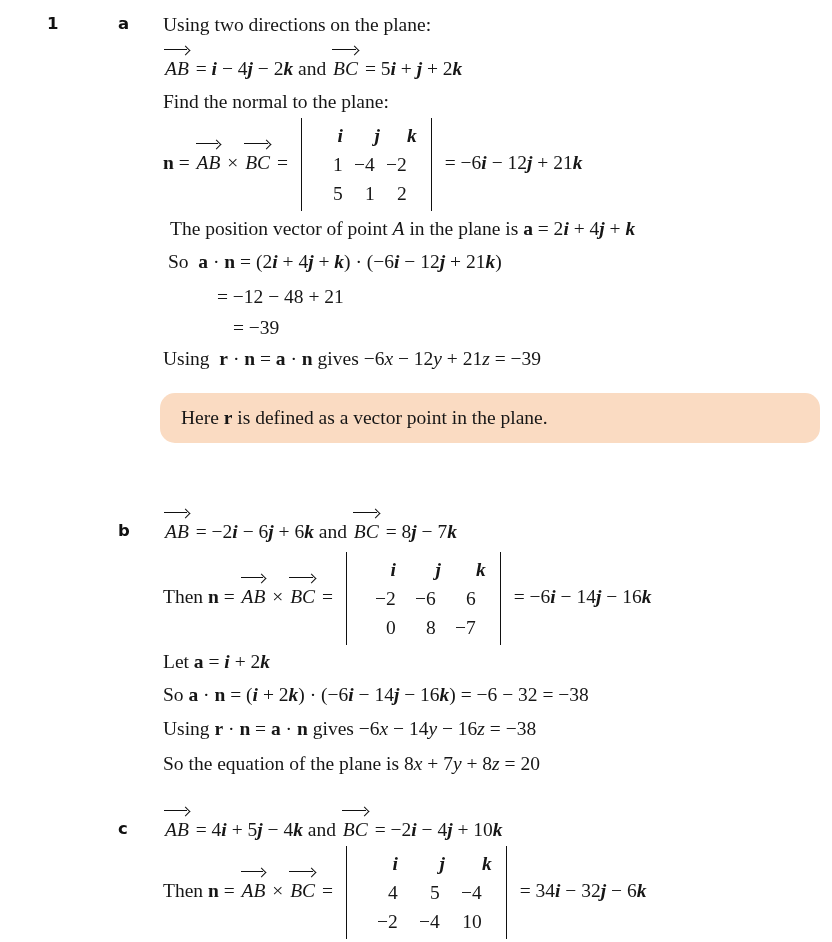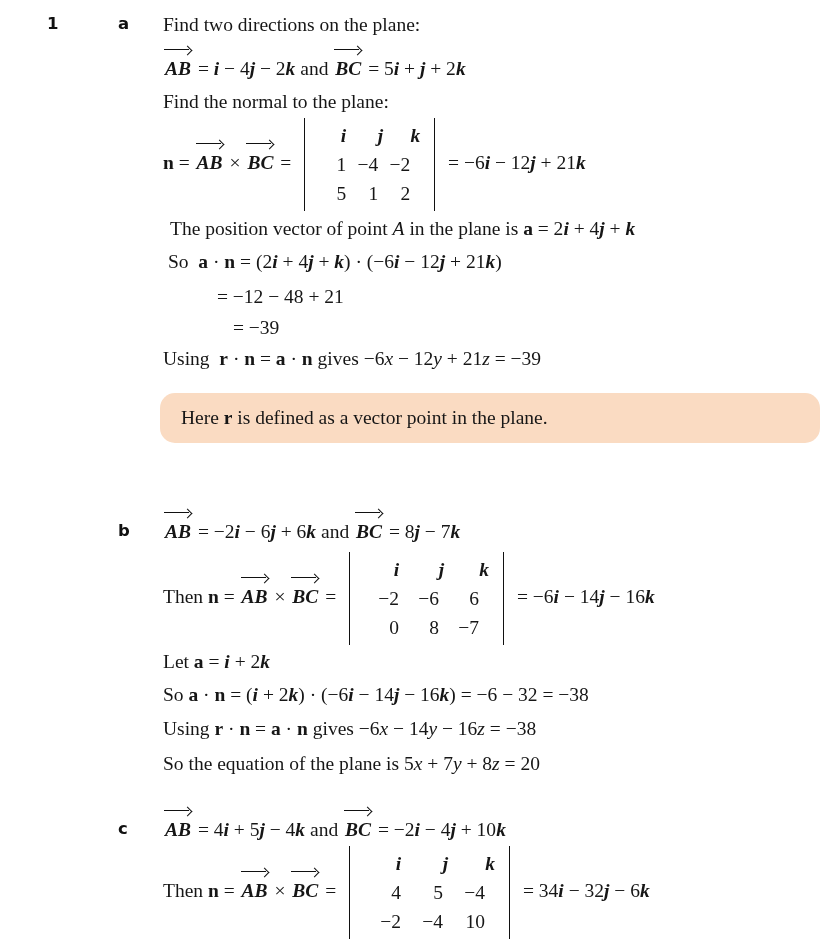--- a/index.html
+++ b/index.html
@@ -27,21 +27,20 @@
   }
   .sr{font-style:normal;font-weight:normal;}
   .si{font-style:italic;}
   .sb{font-weight:bold;}
   .sbi{font-weight:bold;font-style:italic;}
   .vec{
     position:relative;
     display:inline-block;
     font-style:italic;
     padding:0 2px;
-    font-weight:bold;
   }
   .vecarrow{
     position:absolute;
     left:1px;right:4px;top:-8px;height:2px;
   }
   .vecarrow::before{
     content:'';
     position:absolute;left:0;right:0;top:0;
     border-top:1.5px solid #111;
   }
@@ -82,33 +81,33 @@
     white-space:pre;
     font-size:19.5px;
   }
 </style>
 </head>
 <body>
 
 <div id="page" style="color: rgb(22, 22, 22);">
     <div class="marker" style="left: 47px; top: 14px;">1</div>
     <div class="marker" style="left: 118px; top: 14px;">a</div>
-    <div class="line" style="top: 13px; left: 163px;"><span class="sr">Find two directions on the plane:</span></div>
+    <div class="line" style="top: 13px; left: 163px;"><span class="sr">Using two directions on the plane:</span></div>
     <div class="line" style="top: 57px; left: 163px;"><span class="vec"><span class="vecarrow"></span>AB</span><span class="sr"> = </span><span class="sbi">i</span><span class="sr"> − 4</span><span class="sbi">j</span><span class="sr"> − 2</span><span class="sbi">k</span><span class="sr"> and </span><span class="vec"><span class="vecarrow"></span>BC</span><span class="sr"> = 5</span><span class="sbi">i</span><span class="sr"> + </span><span class="sbi">j</span><span class="sr"> + 2</span><span class="sbi">k</span></div>
     <div class="line" style="top: 90px; left: 163px;"><span class="sr">Find the normal to the plane:</span></div>
     <div class="line" style="top: 118px; left: 163px;"><span class="sb">n</span><span class="sr"> = </span><span class="vec"><span class="vecarrow"></span>AB</span><span class="sr"> × </span><span class="vec"><span class="vecarrow"></span>BC</span><span class="sr"> = </span><span class="det"><span class="drow"><span class="cell head" style="width: 32px;">i</span><span class="cell head" style="width: 32px;">j</span><span class="cell head" style="width: 32px;">k</span></span><span class="drow"><span class="cell" style="width: 32px;">1</span><span class="cell" style="width: 32px;">−4</span><span class="cell" style="width: 32px;">−2</span></span><span class="drow"><span class="cell" style="width: 32px;">5</span><span class="cell" style="width: 32px;">1</span><span class="cell" style="width: 32px;">2</span></span></span><span class="sr"> = −6</span><span class="sbi">i</span><span class="sr"> − 12</span><span class="sbi">j</span><span class="sr"> + 21</span><span class="sbi">k</span></div>
     <div class="line" style="top: 217px; left: 170px;"><span class="sr">The position vector of point </span><span class="si">A</span><span class="sr"> in the plane is </span><span class="sb">a</span><span class="sr"> = 2</span><span class="sbi">i</span><span class="sr"> + 4</span><span class="sbi">j</span><span class="sr"> + </span><span class="sbi">k</span></div>
     <div class="line" style="top: 250px; left: 168px;"><span class="sr">So  </span><span class="sb">a</span><span class="sr"> · </span><span class="sb">n</span><span class="sr"> = (2</span><span class="sbi">i</span><span class="sr"> + 4</span><span class="sbi">j</span><span class="sr"> + </span><span class="sbi">k</span><span class="sr">) · (−6</span><span class="sbi">i</span><span class="sr"> − 12</span><span class="sbi">j</span><span class="sr"> + 21</span><span class="sbi">k</span><span class="sr">)</span></div>
     <div class="line" style="top: 285px; left: 217px;"><span class="sr">= −12 − 48 + 21</span></div>
     <div class="line" style="top: 316px; left: 233px;"><span class="sr">= −39</span></div>
     <div class="line" style="top: 347px; left: 163px;"><span class="sr">Using  </span><span class="sb">r</span><span class="sr"> · </span><span class="sb">n</span><span class="sr"> = </span><span class="sb">a</span><span class="sr"> · </span><span class="sb">n</span><span class="sr"> gives −6</span><span class="si">x</span><span class="sr"> − 12</span><span class="si">y</span><span class="sr"> + 21</span><span class="si">z</span><span class="sr"> = −39</span></div>
     <div class="line callout" style="top: 393px; left: 160px; width: 660px; height: 50px; background: rgb(250, 219, 194);"><span class="sr">Here </span><span class="sb">r</span><span class="sr"> is defined as a vector point in the plane.</span></div>
     <div class="marker" style="left: 118px; top: 521px;">b</div>
     <div class="line" style="top: 520px; left: 163px;"><span class="vec"><span class="vecarrow"></span>AB</span><span class="sr"> = −2</span><span class="sbi">i</span><span class="sr"> − 6</span><span class="sbi">j</span><span class="sr"> + 6</span><span class="sbi">k</span><span class="sr"> and </span><span class="vec"><span class="vecarrow"></span>BC</span><span class="sr"> = 8</span><span class="sbi">j</span><span class="sr"> − 7</span><span class="sbi">k</span></div>
     <div class="line" style="top: 552px; left: 163px;"><span class="sr">Then </span><span class="sb">n</span><span class="sr"> = </span><span class="vec"><span class="vecarrow"></span>AB</span><span class="sr"> × </span><span class="vec"><span class="vecarrow"></span>BC</span><span class="sr"> = </span><span class="det"><span class="drow"><span class="cell head" style="width: 40px;">i</span><span class="cell head" style="width: 40px;">j</span><span class="cell head" style="width: 40px;">k</span></span><span class="drow"><span class="cell" style="width: 40px;">−2</span><span class="cell" style="width: 40px;">−6</span><span class="cell" style="width: 40px;">6</span></span><span class="drow"><span class="cell" style="width: 40px;">0</span><span class="cell" style="width: 40px;">8</span><span class="cell" style="width: 40px;">−7</span></span></span><span class="sr"> = −6</span><span class="sbi">i</span><span class="sr"> − 14</span><span class="sbi">j</span><span class="sr"> − 16</span><span class="sbi">k</span></div>
     <div class="line" style="top: 650px; left: 163px; text-align: center;"><span class="sr">Let </span><span class="sb">a</span><span class="sr"> = </span><span class="sbi">i</span><span class="sr"> + 2</span><span class="sbi">k</span></div>
     <div class="line" style="top: 683px; left: 163px;"><span class="sr">So </span><span class="sb">a</span><span class="sr"> · </span><span class="sb">n</span><span class="sr"> = (</span><span class="sbi">i</span><span class="sr"> + 2</span><span class="sbi">k</span><span class="sr">) · (−6</span><span class="sbi">i</span><span class="sr"> − 14</span><span class="sbi">j</span><span class="sr"> − 16</span><span class="sbi">k</span><span class="sr">) = −6 − 32 = −38</span></div>
     <div class="line" style="top: 717px; left: 163px;"><span class="sr">Using </span><span class="sb">r</span><span class="sr"> · </span><span class="sb">n</span><span class="sr"> = </span><span class="sb">a</span><span class="sr"> · </span><span class="sb">n</span><span class="sr"> gives −6</span><span class="si">x</span><span class="sr"> − 14</span><span class="si">y</span><span class="sr"> − 16</span><span class="si">z</span><span class="sr"> = −38</span></div>
-    <div class="line" style="top: 752px; left: 163px;"><span class="sr">So the equation of the plane is 5</span><span class="si">x</span><span class="sr"> + 7</span><span class="si">y</span><span class="sr"> + 8</span><span class="si">z</span><span class="sr"> = 20</span></div>
+    <div class="line" style="top: 752px; left: 163px;"><span class="sr">So the equation of the plane is 8</span><span class="si">x</span><span class="sr"> + 7</span><span class="si">y</span><span class="sr"> + 8</span><span class="si">z</span><span class="sr"> = 20</span></div>
     <div class="marker" style="left: 118px; top: 819px;">c</div>
     <div class="line" style="top: 818px; left: 163px;"><span class="vec"><span class="vecarrow"></span>AB</span><span class="sr"> = 4</span><span class="sbi">i</span><span class="sr"> + 5</span><span class="sbi">j</span><span class="sr"> − 4</span><span class="sbi">k</span><span class="sr"> and </span><span class="vec"><span class="vecarrow"></span>BC</span><span class="sr"> = −2</span><span class="sbi">i</span><span class="sr"> − 4</span><span class="sbi">j</span><span class="sr"> + 10</span><span class="sbi">k</span></div>
     <div class="line" style="top: 846px; left: 163px;"><span class="sr">Then </span><span class="sb">n</span><span class="sr"> = </span><span class="vec"><span class="vecarrow"></span>AB</span><span class="sr"> × </span><span class="vec"><span class="vecarrow"></span>BC</span><span class="sr"> = </span><span class="det"><span class="drow"><span class="cell head" style="width: 42px;">i</span><span class="cell head" style="width: 42px;">j</span><span class="cell head" style="width: 42px;">k</span></span><span class="drow"><span class="cell" style="width: 42px;">4</span><span class="cell" style="width: 42px;">5</span><span class="cell" style="width: 42px;">−4</span></span><span class="drow"><span class="cell" style="width: 42px;">−2</span><span class="cell" style="width: 42px;">−4</span><span class="cell" style="width: 42px;">10</span></span></span><span class="sr"> = 34</span><span class="sbi">i</span><span class="sr"> − 32</span><span class="sbi">j</span><span class="sr"> − 6</span><span class="sbi">k</span></div>
   </div>
 
 </body></html>

